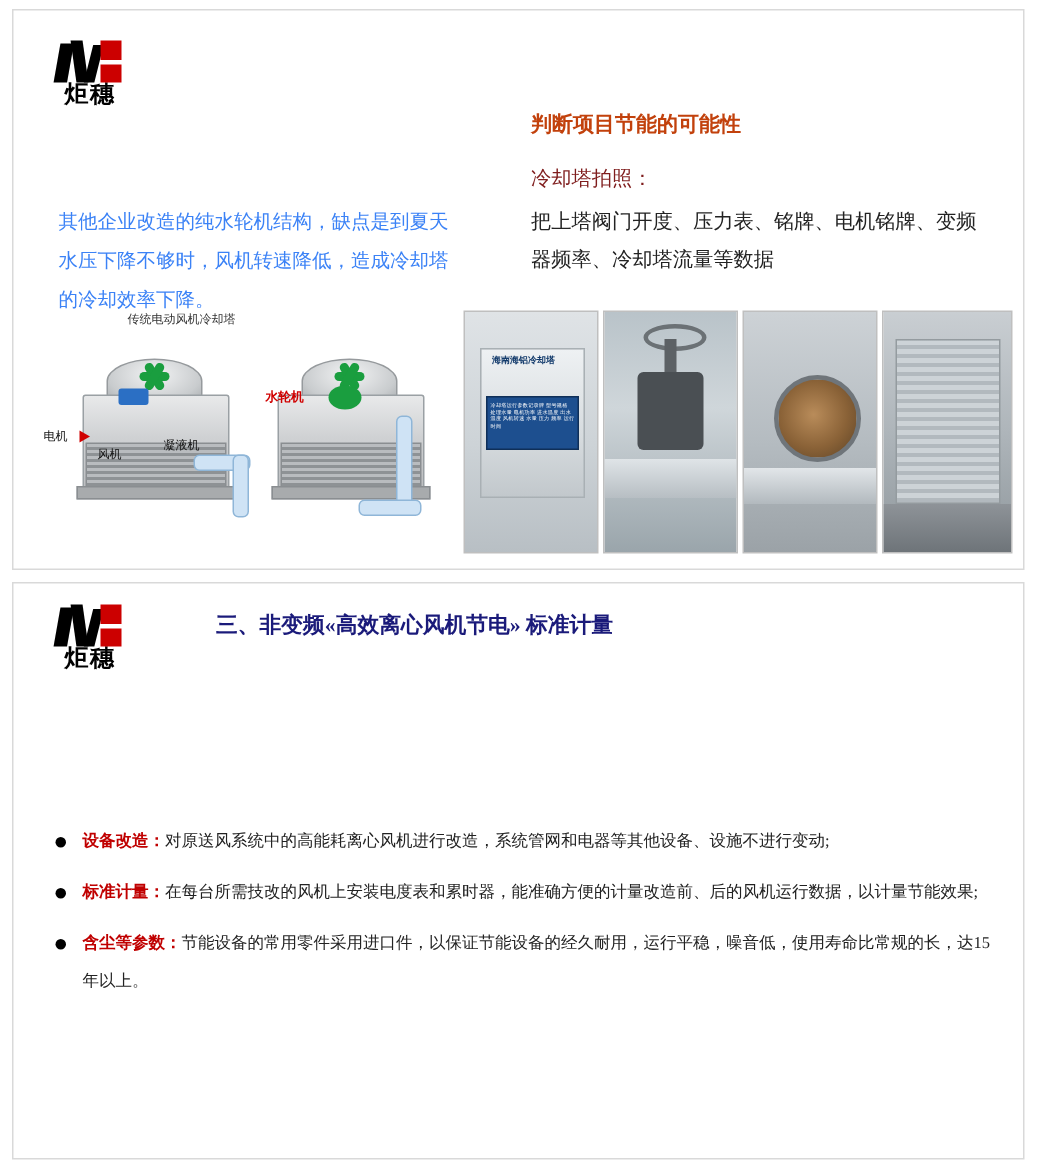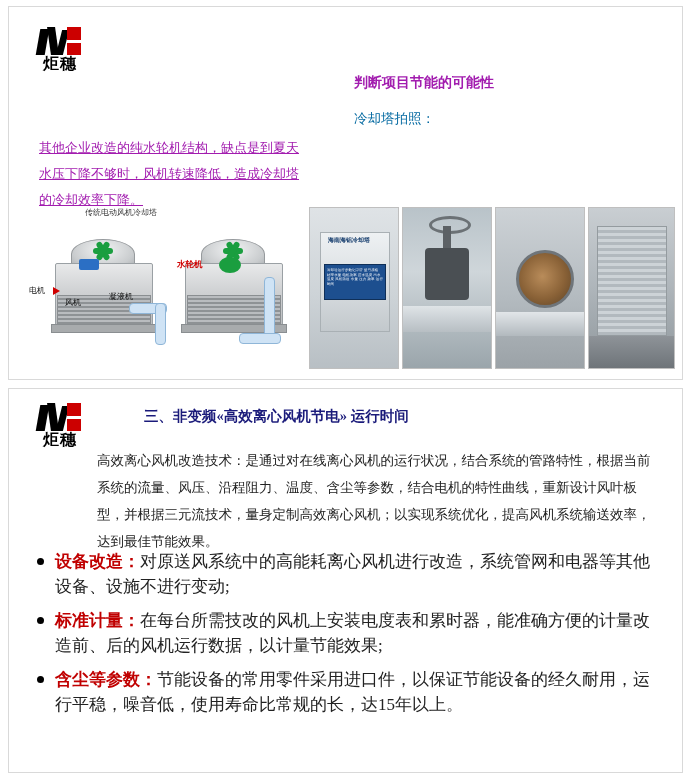--- a/index.html
+++ b/index.html
@@ -77,48 +77,47 @@
     font-weight: bold;
     color: #1a1a7a;
     letter-spacing: 0.2px;
   }
   .top-subtitle {
     position: absolute;
     left: 345px;
     top: 67px;
     font-size: 14px;
     font-weight: bold;
-    color: #a21caf;
+    color: #c2410c;
   }
   .top-right-label {
     position: absolute;
     left: 345px;
     top: 103px;
     font-size: 13.5px;
-    color: #0369a1;
+    color: #7f1d1d;
   }
   .top-right-body {
     position: absolute;
     left: 345px;
     top: 128px;
     width: 300px;
     font-size: 13.5px;
     line-height: 25px;
     color: #222222;
   }
 
   .left-para {
     position: absolute;
     left: 30px;
     top: 128px;
     width: 270px;
     font-size: 13px;
     line-height: 26px;
-    color: #a21caf;
-    text-decoration: underline;
+    color: #3b82f6;
   }
 
   
   .illus {
     position: absolute;
     left: 20px;
     top: 200px;
     width: 275px;
     height: 155px;
   }
@@ -331,21 +330,21 @@
   .bullets {
     position: absolute;
     left: 26px;
     top: 160px;
     width: 625px;
   }
   .bullet {
     position: relative;
     padding-left: 20px;
     margin-bottom: 9px;
-    font-size: 17px;
+    font-size: 11px;
     line-height: 25px;
     color: #222222;
   }
   .bullet .dot {
     position: absolute;
     left: 2px;
     top: 9px;
     width: 7px;
     height: 7px;
     background: #000000;
@@ -369,20 +368,21 @@
         <span class="blk lm2"></span>
         <span class="blk lm3"></span>
         <span class="red lm4"></span>
         <span class="red lm5"></span>
       </div>
       <div class="logo-text">炬穗</div>
     </div>
 
     <div class="top-subtitle">判断项目节能的可能性</div>
     <div class="top-right-label">冷却塔拍照：</div>
+    <div class="top-right-body">把上塔阀门开度、压力表、铭牌、电机铭牌、变频器频率、冷却塔流量等数据</div>
 
     <div class="left-para">其他企业改造的纯水轮机结构，缺点是到夏天水压下降不够时，风机转速降低，造成冷却塔的冷却效率下降。</div>
 
     <div class="illus">
       <div class="cap-top">传统电动风机冷却塔</div>
 
       <div class="tower" style="left:20px; top:14px;">
         <div class="fanhood"></div>
         <div class="fanblade">
           <i class="b1"></i>
@@ -453,22 +453,21 @@
       <div class="logo-mark">
         <span class="blk lm1"></span>
         <span class="blk lm2"></span>
         <span class="blk lm3"></span>
         <span class="red lm4"></span>
         <span class="red lm5"></span>
       </div>
       <div class="logo-text">炬穗</div>
     </div>
 
-    <div class="bottom-title">三、非变频«高效离心风机节电» 运行时间</div>
-    <div class="bottom-intro">高效离心风机改造技术：是通过对在线离心风机的运行状况，结合系统的管路特性，根据当前系统的流量、风压、沿程阻力、温度、含尘等参数，结合电机的特性曲线，重新设计风叶板型，并根据三元流技术，量身定制高效离心风机；以实现系统优化，提高风机系统输送效率，达到最佳节能效果。</div>
+    <div class="bottom-title">三、非变频«高效离心风机节电» 标准计量</div>
 
     <div class="bullets">
 
       <div class="bullet">
         <span class="dot"></span>
         <b>设备改造：</b><span>对原送风系统中的高能耗离心风机进行改造，系统管网和电器等其他设备、设施不进行变动;</span>
       </div>
 
       <div class="bullet">
         <span class="dot"></span>

